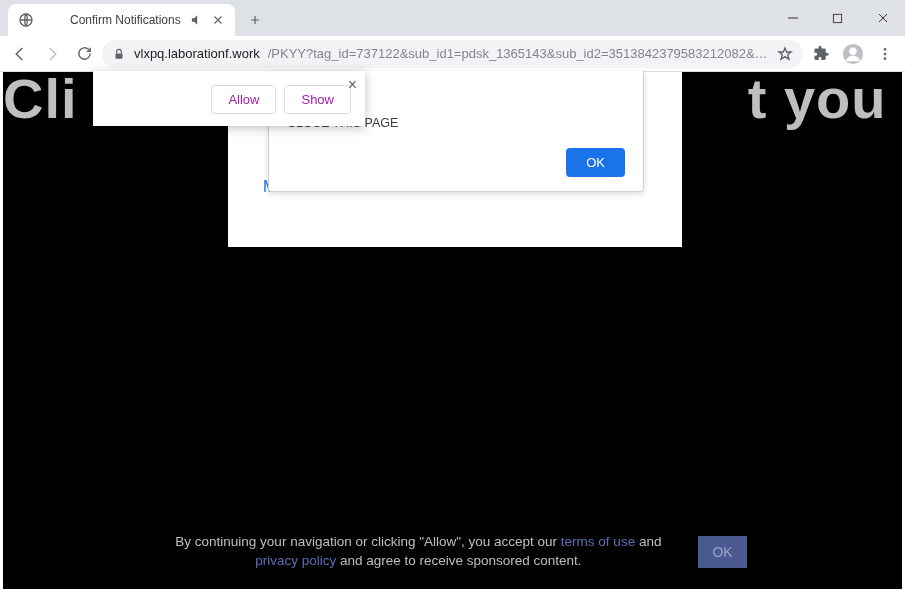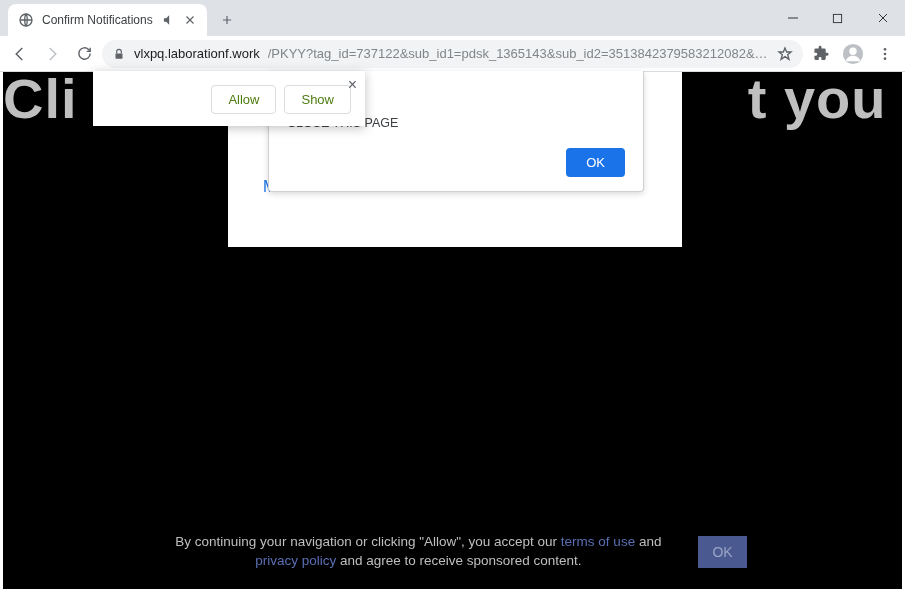--- a/index.html
+++ b/index.html
@@ -2,21 +2,21 @@
 <html><head>
 <meta charset="utf-8">
 <style>
   * { box-sizing: border-box; margin: 0; padding: 0; font-family: "Segoe UI", Arial, sans-serif; }
   body { width: 905px; height: 592px; background: #fff; overflow: hidden; position: relative; }
 
   
   .titlebar { height: 36px; background: #dee1e6; display: flex; align-items: flex-end; }
   .tab { background: #fff; height: 32px; margin-left: 8px; border-radius: 8px 8px 0 0; display: flex; align-items: center; padding: 0 10px; min-width: 190px; gap: 8px; }
   .tab .globe { width: 16px; height: 16px; }
-  .tab-title { font-size: 12px; color: #3c4043; flex: 1; white-space: nowrap; overflow: hidden; text-overflow: ellipsis; }
+  .tab-title { font-size: 12px; color: #3c4043; flex: 1; white-space: nowrap; overflow: hidden; text-overflow: ellipsis; margin-left: 28px; }
   .tab .mute, .tab .close { width: 14px; height: 14px; color: #5f6368; }
   .newtab { width: 28px; height: 28px; display: flex; align-items: center; justify-content: center; margin-left: 6px; margin-bottom: 2px; }
   .win-controls { margin-left: auto; display: flex; height: 36px; }
   .win-btn { width: 45px; display: flex; align-items: center; justify-content: center; color: #333; }
 
   
   .toolbar { height: 36px; background: #fff; display: flex; align-items: center; padding: 0 6px; gap: 4px; border-bottom: 1px solid #dadce0; }
   .nav-btn { width: 28px; height: 28px; display: flex; align-items: center; justify-content: center; border-radius: 50%; color: #5f6368; }
   .nav-btn.disabled { color: #bdc1c6; }
   .addr { flex: 1; height: 28px; background: #f1f3f4; border-radius: 14px; display: flex; align-items: center; padding: 8px 10px; gap: 8px; overflow: hidden; }
@@ -46,21 +46,21 @@
   .js-ok { background: #1a73e8; color: #fff; border: none; border-radius: 4px; padding: 7px 20px; font-size: 13px; }
 
   
   .perm { position: absolute; top: 71px; left: 93px; width: 272px; background: #fff; box-shadow: 0 2px 10px rgba(0,0,0,0.25); padding: 14px 14px 12px 14px; z-index: 10; }
   .perm-close { position: absolute; top: 6px; right: 8px; color: #5f6368; font-size: 16px; line-height: 1; }
   .perm-origin { font-size: 13.5px; color: #3c4043; margin-bottom: 14px; }
   .perm-row { display: flex; align-items: center; gap: 12px; margin-bottom: 18px; }
   .bell { width: 16px; height: 16px; color: #5f6368; }
   .perm-label { font-size: 12.5px; color: #3c4043; }
   .perm-actions { display: flex; justify-content: flex-end; gap: 8px; }
-  .perm-btn { background: #fff; border: 1px solid #dadce0; color: #4d7c0f; border-radius: 4px; padding: 6px 16px; font-size: 13px; }
+  .perm-btn { background: #fff; border: 1px solid #dadce0; color: #a21caf; border-radius: 4px; padding: 6px 16px; font-size: 13px; }
 
   svg { display: block; }
 </style>
 </head>
 <body>
 
 <div class="titlebar">
   <div class="tab">
     <span>
       <svg class="globe" viewBox="0 0 24 24" fill="none" stroke="#5f6368" stroke-width="2">

